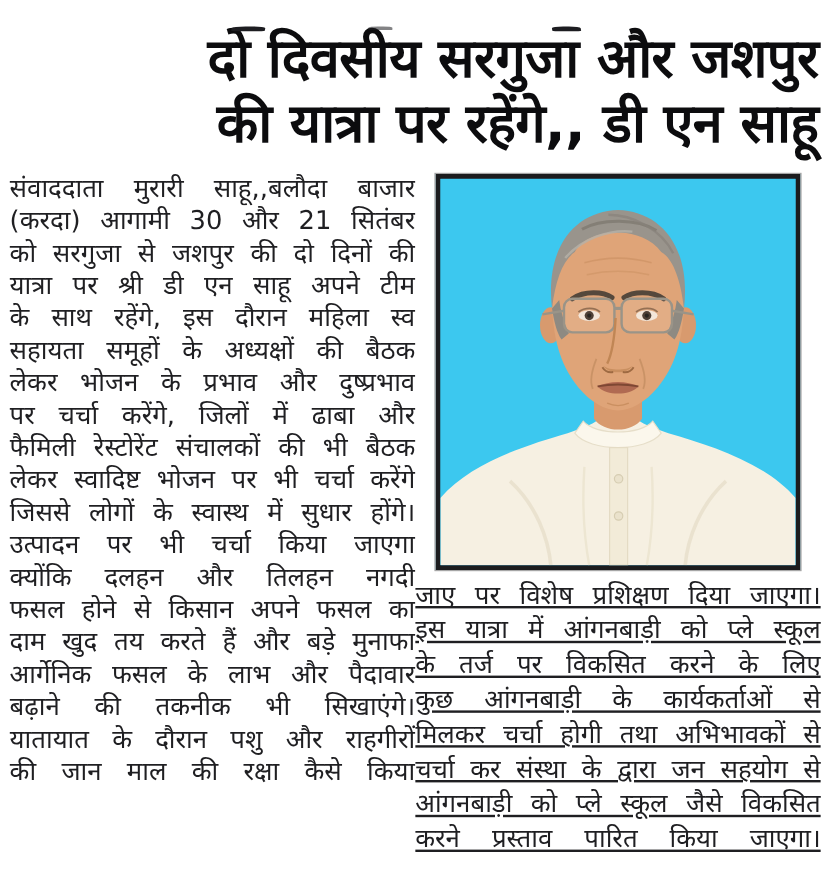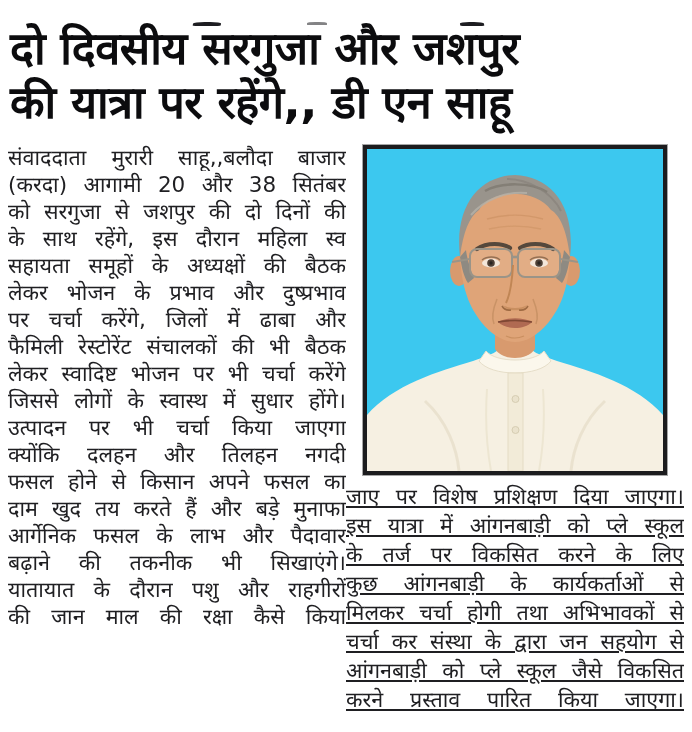--- a/index.html
+++ b/index.html
@@ -12,21 +12,21 @@
   .page { position: relative; width: 692px; height: 732px; background:#fff; }
 
   
   .frag { position: absolute; background:#1d1d21; border-radius: 40% 40% 10% 10%; }
   .frag1 { left:193px; top:0; width:28px; height:4px; transform: skewX(-12deg); }
   .frag2 { left:307px; top:0; width:20px; height:3px; opacity:.55; }
   .frag3 { left:460px; top:0; width:24px; height:4px; transform: skewX(10deg); }
 
   .headline-block {
     margin: 22px 10px 0 10px;
-    text-align: left;
+    text-align: right;
     color: #0c0c0e;
     font-weight: 700;
     font-size: 45px;
     line-height: 54px;
     letter-spacing: -0.5px;
   }
 
   .content {
     display: flex;
     padding: 0 8px;
@@ -65,22 +65,23 @@
 
   <h1 class="headline-block">
       <div>दो दिवसीय सरगुजा और जशपुर</div>
       <div>की यात्रा पर रहेंगे,, डी एन साहू</div>
     </h1>
 
   <div class="content">
 
     <div class="col body-lines left-lines">
         <div>संवाददाता मुरारी साहू,,बलौदा बाजार</div>
-        <div>(करदा)  आगामी 20 और 38 सितंबर</div>
+        <div>(करदा)  आगामी 30 और 21 सितंबर</div>
         <div>को सरगुजा से जशपुर की दो दिनों की</div>
+        <div>यात्रा पर श्री डी एन साहू अपने टीम</div>
         <div>के साथ रहेंगे, इस दौरान महिला स्व</div>
         <div>सहायता समूहों के अध्यक्षों की बैठक</div>
         <div>लेकर भोजन के प्रभाव और दुष्प्रभाव</div>
         <div>पर चर्चा करेंगे, जिलों में ढाबा और</div>
         <div>फैमिली रेस्टोरेंट संचालकों की भी बैठक</div>
         <div>लेकर स्वादिष्ट भोजन पर भी चर्चा करेंगे</div>
         <div>जिससे लोगों के स्वास्थ में सुधार होंगे।</div>
         <div>उत्पादन पर भी चर्चा किया जाएगा</div>
         <div>क्योंकि दलहन और तिलहन नगदी</div>
         <div>फसल होने से किसान अपने फसल का</div>

